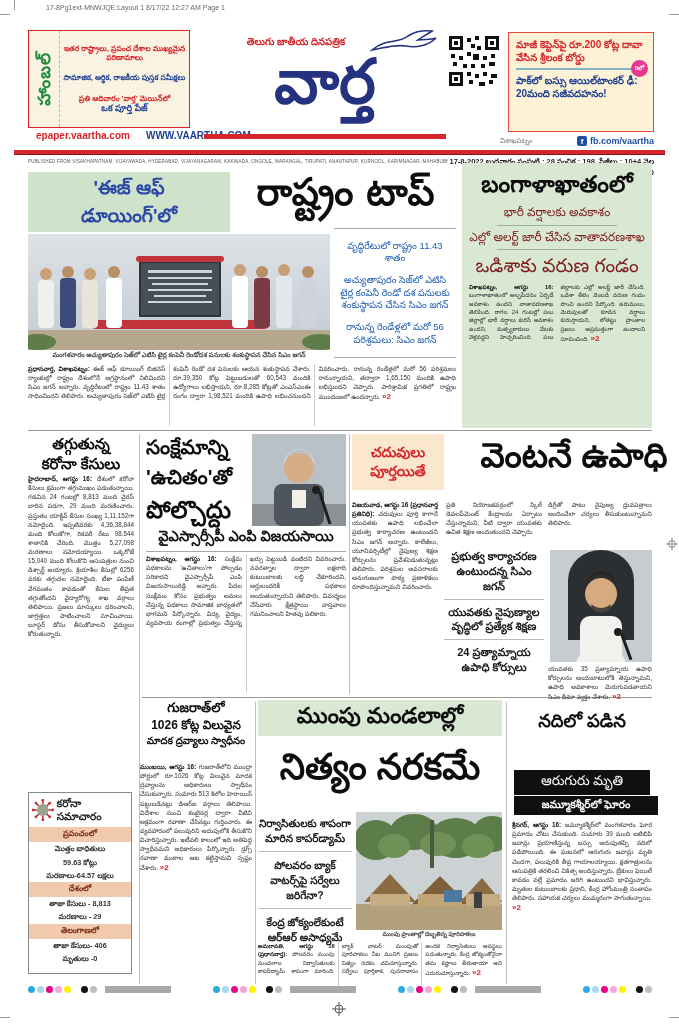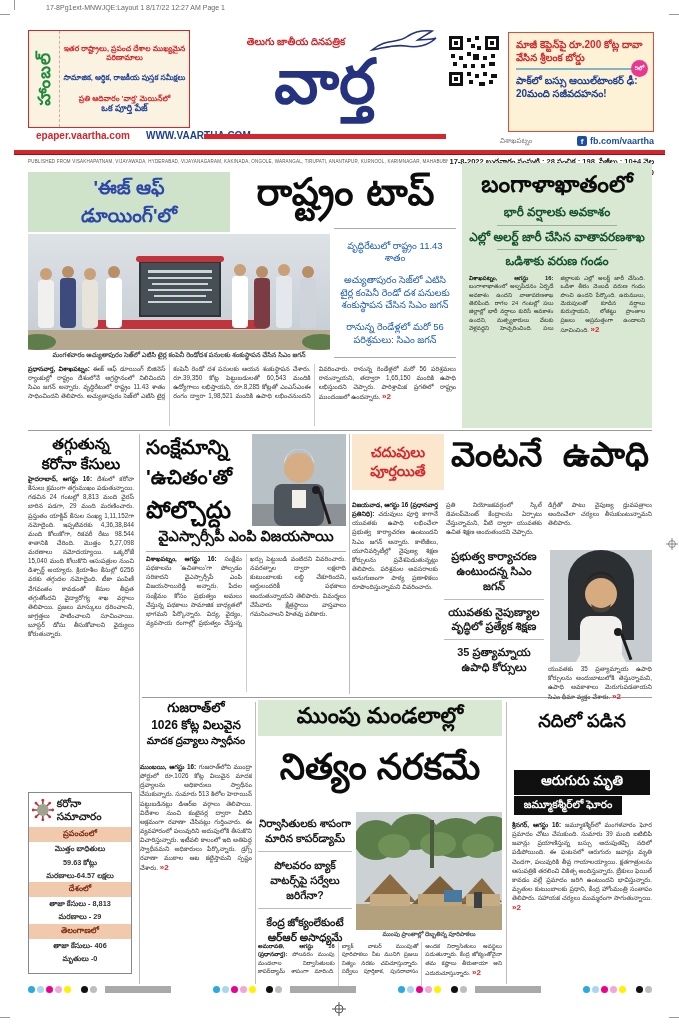--- a/index.html
+++ b/index.html
@@ -61,40 +61,40 @@
   .lead-subbox{top:228px;left:334px;width:122px;height:130px;border-top:1px solid #aaa;border-bottom:1px solid #aaa;
                display:flex;flex-direction:column;justify-content:space-evenly;text-align:center;padding:2px 3px;box-sizing:border-box;}
   .lead-sub{font-size:9.5px;font-weight:normal;color:#1d5bb0;line-height:1.35;}
   .body-text{font-size:6.3px;line-height:1.45;color:#333;text-align:justify;}
   .dateline{font-weight:bold;color:#111;}
   .lead-body{top:364px;left:28px;width:428px;height:62px;columns:3;column-gap:8px;column-rule:1px solid #ccc;}
 
   .rail{top:163px;left:462px;width:190px;height:265px;padding:6px 7px;box-sizing:border-box;text-align:center;}
   .rail-h{font-size:23px;line-height:1.35;}
   .rail-sep{height:1px;background:#9ab39a;margin:4px 28px;}
-  .rail-sub{font-size:12px;font-weight:bold;color:#14532d;line-height:1.3;margin:2px 0;}
+  .rail-sub{font-size:12px;font-weight:normal;color:#7f1d1d;line-height:1.3;margin:2px 0;}
   .rail-body{columns:2;column-gap:7px;text-align:justify;height:88px;overflow:hidden;margin-top:4px;font-size:5.8px;}
 
   .hrule{background:#9a9a9a;height:1px;}
   .vrule{background:#bdbdbd;width:1px;}
 
   
   .colA-h{top:434px;left:28px;width:106px;text-align:center;font-size:15px;line-height:1.35;}
   .colA-body{top:474px;left:28px;width:106px;height:314px;}
 
   .welfare-h{top:432px;left:146px;width:104px;font-size:20px;font-weight:800;color:#0d0d0d;line-height:1.5;}
   .welfare-h .big{font-size:24px;}
   .welfare-photo{top:434px;left:252px;}
   .welfare-sub{top:528px;left:146px;width:200px;text-align:center;font-size:14.5px;font-weight:800;color:#111;
                border-bottom:1px solid #aaa;padding-bottom:3px;}
   .welfare-body{top:554px;left:146px;width:200px;height:138px;columns:2;column-gap:8px;column-rule:1px solid #ccc;}
 
   .emp-kicker{top:434px;left:352px;width:92px;height:56px;background:#fbe7ce;display:flex;flex-direction:column;
               align-items:center;justify-content:center;color:#d6252b;font-size:14px;font-weight:bold;line-height:1.35;}
-  .emp-headline{top:426px;left:448px;width:204px;height:66px;display:flex;align-items:center;justify-content:center;font-size:34px;font-family:Liberation Mono, monospace;}
+  .emp-headline{top:426px;left:472px;width:204px;height:66px;display:flex;align-items:center;justify-content:center;font-size:34px;}
   .emp-col1{top:500px;left:352px;width:86px;height:214px;}
   .emp-col2-note{top:500px;left:446px;width:96px;height:40px;}
   .emp-substack{top:544px;left:444px;width:100px;text-align:center;}
   .emp-sub{font-size:11px;font-weight:bold;color:#1a1a1a;line-height:1.35;padding:5px 0;border-bottom:1px solid #bbb;}
   .emp-sub:last-child{border-bottom:none;}
   .emp-col3-top{top:500px;left:548px;width:104px;height:48px;}
   .emp-photo{top:550px;left:550px;}
   .emp-col3-bottom{top:664px;left:548px;width:104px;height:52px;}
 
   
@@ -107,22 +107,22 @@
   .pol-headline{top:738px;left:258px;width:244px;height:66px;display:flex;align-items:center;justify-content:center;font-size:36px;}
   .pol-subs{top:810px;left:258px;width:94px;text-align:center;}
   .pol-sub{font-size:10.5px;font-weight:bold;color:#1a1a1a;line-height:1.4;padding:6px 0;border-bottom:1px solid #bbb;}
   .pol-sub:last-child{border-bottom:none;}
   .pol-photo{top:812px;left:356px;}
   .pol-caption{top:931px;left:356px;width:146px;text-align:center;font-size:6px;font-weight:bold;color:#444;}
   .pol-body{top:942px;left:258px;width:244px;height:44px;columns:3;column-gap:7px;column-rule:1px solid #ccc;font-size:5.8px;}
 
   .bus-h{top:708px;left:512px;width:140px;text-align:center;font-size:18px;line-height:1.5;}
   .bus-band1{top:770px;left:514px;width:136px;background:#101010;color:#fff;text-align:center;
-             font-size:13.5px;font-weight:bold;padding:3px 0;}
-  .bus-band2{top:794px;left:514px;width:108px;background:#101010;color:#fff;text-align:center;
+             font-size:13.5px;font-weight:normal;padding:3px 0;}
+  .bus-band2{top:794px;left:514px;width:144px;background:#101010;color:#fff;text-align:center;
              font-size:10.5px;font-weight:bold;padding:2px 0;margin-top:2px;}
   .bus-body{top:820px;left:512px;width:140px;height:158px;}
 
   
   .cbox{top:792px;left:28px;width:104px;height:182px;border:1px solid #888;background:#fff;box-sizing:border-box;}
   .cbox-title{display:flex;align-items:center;gap:3px;padding:4px 3px;}
   .cbox-title-text{font-size:10.5px;font-weight:800;color:#222;line-height:1.25;}
   .cbox-band{background:#f1c9ad;color:#7a2a12;text-align:center;font-size:8px;font-weight:bold;padding:2px 0;}
   .cbox-row{text-align:center;font-size:7.3px;font-weight:bold;color:#333;line-height:1.55;padding:1px 0;}
 
@@ -299,21 +299,21 @@
   </div>
 
   <div class="abs rail tint-green">
     <div class="rail-h hl-black">
       <div>బంగాళాఖాతంలో</div>
     </div>
     <div class="rail-sub" style="margin-top:5px;">భారీ వర్షాలకు అవకాశం</div>
     <div class="rail-sep"></div>
     <div class="rail-sub">ఎల్లో అలర్ట్ జారీ చేసిన వాతావరణశాఖ</div>
     <div class="rail-sep"></div>
-    <div class="rail-sub" style="font-size:12px;">ఒడిశాకు వరుణ గండం</div>
+    <div class="rail-sub" style="font-size:19px;">ఒడిశాకు వరుణ గండం</div>
     <div class="rail-body body-text">
       <span class="dateline">విశాఖపట్నం, ఆగస్టు 16:</span>
       <span>బంగాళాఖాతంలో అల్పపీడనం ఏర్పడే అవకాశం ఉందని వాతావరణశాఖ తెలిపింది. రాగల 24 గంటల్లో పలు జిల్లాల్లో భారీ వర్షాలు కురిసే అవకాశం ఉందని, మత్స్యకారులు వేటకు వెళ్లవద్దని హెచ్చరించింది. పలు జిల్లాలకు ఎల్లో అలర్ట్ జారీ చేసింది. ఒడిశా తీరం వెంబడి వరుణ గండం పొంచి ఉందని పేర్కొంది. ఉరుములు, మెరుపులతో కూడిన వర్షాలు కురుస్తాయని, లోతట్టు ప్రాంతాల ప్రజలు అప్రమత్తంగా ఉండాలని సూచించింది.</span>
       <span class="jump">»2</span>
     </div>
   </div>
 
   <div class="abs hrule" style="top:430px;left:28px;width:624px;"></div>
   <div class="abs vrule" style="top:434px;left:139px;height:550px;"></div>
   <div class="abs vrule" style="top:434px;left:349px;height:260px;"></div>
@@ -359,21 +359,21 @@
   <div class="abs emp-col1 body-text clip">
     <span class="dateline">విజయవాడ, ఆగస్టు 16 (ప్రధానవార్త ప్రతినిధి):</span>
     <span>చదువులు పూర్తి కాగానే యువతకు ఉపాధి లభించేలా ప్రభుత్వ కార్యాచరణ ఉంటుందని సిఎం జగన్ అన్నారు. కాలేజీలు, యూనివర్సిటీల్లో నైపుణ్య శిక్షణ కోర్సులను ప్రవేశపెడుతున్నట్లు తెలిపారు. పరిశ్రమల అవసరాలకు అనుగుణంగా పాఠ్య ప్రణాళికలు రూపొందిస్తున్నామని వివరించారు.</span>
   </div>
   <div class="abs emp-col2-note body-text clip">
     <span>ప్రతి నియోజకవర్గంలో స్కిల్ డెవలప్‌మెంట్ కేంద్రాలను ఏర్పాటు చేస్తున్నామని, వీటి ద్వారా యువతకు ఉచిత శిక్షణ అందుతుందని చెప్పారు.</span>
   </div>
   <div class="abs emp-substack">
     <div class="emp-sub">ప్రభుత్వ కార్యాచరణ ఉంటుందన్న సిఎం జగన్</div>
     <div class="emp-sub">యువతకు నైపుణ్యాల వృద్ధిలో ప్రత్యేక శిక్షణ</div>
-    <div class="emp-sub">35 ప్రత్యామ్నాయ ఉపాధి కోర్సులు</div>
+    <div class="emp-sub">24 ప్రత్యామ్నాయ ఉపాధి కోర్సులు</div>
   </div>
   <div class="abs emp-col3-top body-text clip">
     <span>డిగ్రీతో పాటు నైపుణ్య ధ్రువపత్రాలు అందించేలా చర్యలు తీసుకుంటున్నామని తెలిపారు.</span>
   </div>
   <svg class="abs emp-photo" width="102" height="112" viewBox="0 0 102 112">
     <rect width="102" height="112" fill="#c7ccd0"></rect>
     <path d="M18 30 a33 30 0 0 1 66 0 v60 h-66 Z" fill="#2c2f31"></path>
     <path d="M26 112 q25 -50 50 0 Z" fill="#f2f1ee"></path>
     <rect x="30" y="66" width="42" height="46" rx="10" fill="#f2f1ee"></rect>
     <circle cx="51" cy="44" r="16" fill="#d6ab80"></circle>

